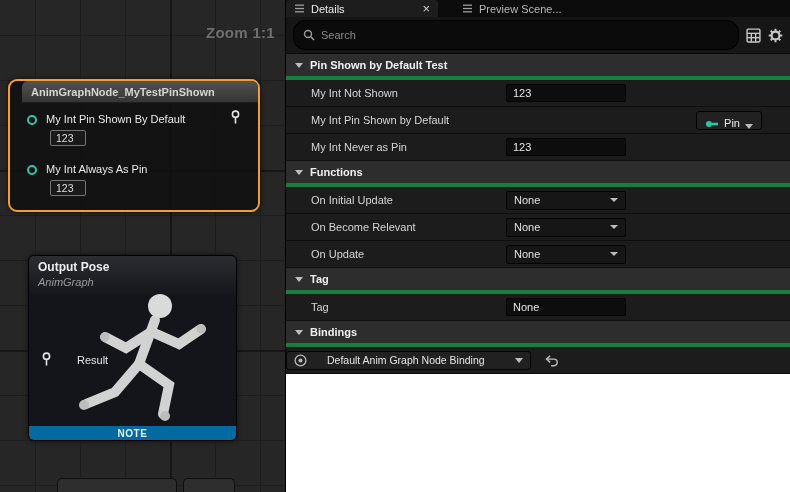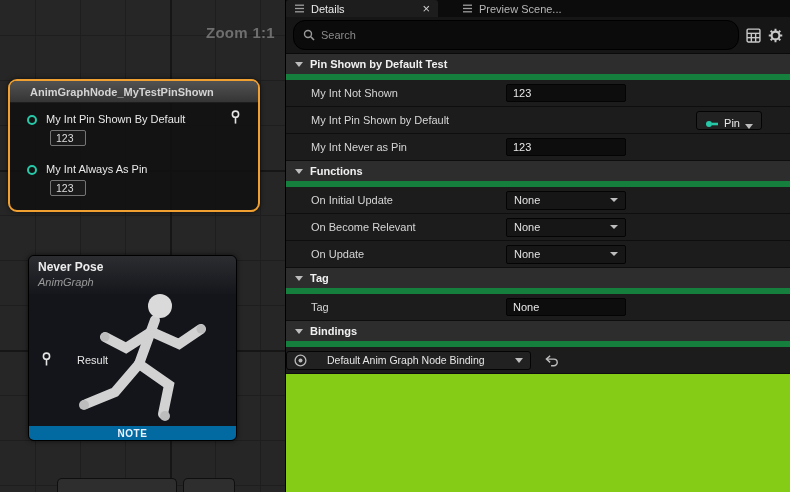--- a/index.html
+++ b/index.html
@@ -21,22 +21,22 @@
   }
   .zoom-label { position:absolute; right:10px; top:24px; color:#6e6e6e;
     font-size:15px; font-weight:bold; letter-spacing:.3px; }
 
   
   .node1 { position:absolute; left:8px; top:79px; width:252px; height:133px;
     border:2px solid #f0a031; border-radius:9px;
     background:rgba(17,17,17,.88); box-shadow:0 0 5px rgba(0,0,0,.6); }
   .node1-header { height:22px; border-radius:6px 6px 0 0;
     background:linear-gradient(180deg,#525252,#353535);
-    border-bottom:1px solid #1d1d1d; line-height:22px; padding-left:20px;
-    color:#d4d4d4; font-size:11px; font-weight:bold; white-space:nowrap; }
+    border-bottom:1px solid #1d1d1d; line-height:22px; padding-left:9px;
+    color:#d4d4d4; font-size:11px; font-weight:bold; white-space:nowrap;margin-left:12px; }
   .gpin { position:absolute; width:12px; height:12px; }
   .gpin svg { display:block; }
   .npin-label { position:absolute; color:#e9e9e9; font-size:11px; white-space:nowrap; }
   .val-box { position:absolute; width:36px; height:16px; background:#1a1a1a;
     border:1px solid #757575; border-radius:2px; color:#dedede; font-size:10.5px;
     display:flex; align-items:center; padding-left:5px; }
   .wand { position:absolute; }
 
   
   .node2 { position:absolute; left:28px; top:255px; width:209px; height:186px;
@@ -55,40 +55,40 @@
     display:flex; align-items:center; justify-content:center;
     color:#eaf2ff; font-size:10px; font-weight:bold; letter-spacing:.5px; }
 
   .frag { position:absolute; height:14px; background:#2e2e2e;
     border:1px solid #0f0f0f; border-bottom:none; border-radius:5px 5px 0 0; }
   .frag1 { left:57px; top:478px; width:120px; }
   .frag2 { left:183px; top:478px; width:52px; }
 
   
   .details { position:absolute; left:285px; top:0; width:505px; height:492px;
-    background:#84cc16; border-left:1px solid #000; }
+    background:#ffffff; border-left:1px solid #000; }
   .tabbar { height:17px; background:#0c0c0c; display:flex; align-items:stretch; }
   .tab { display:flex; align-items:center; gap:6px; padding:0 8px;
     font-size:11px; color:#b7b7b7; }
   .tab.active { background:#1d1d1d; color:#eaeaea; width:152px;
     border-radius:3px 3px 0 0; }
   .tab.active .tab-label { flex:1; }
   .tab-close { color:#cfcfcf; font-size:13px; line-height:13px; cursor:default; }
   .tab.inactive { margin-left:16px; }
 
   .toolbar { height:37px; display:flex; align-items:center; gap:7px;
     padding:0 7px; border-bottom:1px solid #0a0a0a; background:#161616; }
   .searchbox { flex:1; height:24px; background:#0b0b0b; border:1px solid #000;
     border-radius:12px; display:flex; align-items:center; gap:6px; padding:14px 9px; }
   .searchbox input { flex:1; background:transparent; border:none; outline:none;
     color:#dddddd; font-size:11px; font-family:"Liberation Sans", sans-serif; }
   .searchbox input::placeholder { color:#8b8b8b; }
   .tool-icon { display:flex; align-items:center; }
 
-  .sec-h { height:26px; background:#2d2d2d; border-bottom:6px solid #15803d;
+  .sec-h { height:26px; background:#2d2d2d; border-bottom:4px solid #15803d;
     display:flex; align-items:center; gap:7px; padding:0 9px;
     font-size:11px; font-weight:bold; color:#f0f0f0; }
   .chev-down { width:0; height:0; border-left:4px solid transparent;
     border-right:4px solid transparent; border-top:5px solid #bdbdbd; }
   .drow { height:27px; background:#1c1c1c; border-bottom:1px solid #0e0e0e;
     display:flex; align-items:center; }
   .dlabel { width:220px; padding-left:25px; font-size:11px; color:#d6d6d6;
     white-space:nowrap; overflow:hidden; }
   .dval { flex:1; display:flex; align-items:center; }
   .dval.right { justify-content:flex-end; padding-right:28px; }
@@ -152,21 +152,21 @@
           <path d="M110 82 L140 103 L134 132"></path>
           <path d="M110 82 L86 110 L57 122"></path>
         </g>
         <circle cx="131" cy="24" r="12" fill="#dadada"></circle>
         <circle cx="172" cy="47" r="4.5" fill="#bdbdbd"></circle>
         <circle cx="76" cy="55" r="4.5" fill="#bdbdbd"></circle>
         <circle cx="136" cy="134" r="5" fill="#bdbdbd"></circle>
         <circle cx="55" cy="123" r="5" fill="#bdbdbd"></circle>
       </svg>
       <div class="node2-head"></div>
-      <div class="node2-title">Never Pose</div>
+      <div class="node2-title">Output Pose</div>
       <div class="node2-sub">AnimGraph</div>
       <div class="result-row">
         <svg width="11" height="15" viewBox="0 0 11 15">
             <circle cx="5.5" cy="4.2" r="3.1" fill="none" stroke="#e4e4e4" stroke-width="1.6"></circle>
             <line x1="5.5" y1="7.4" x2="5.5" y2="13.6" stroke="#e4e4e4" stroke-width="1.6"></line>
           </svg>
         <span>Result</span>
       </div>
       <div class="note-bar" style="background:#0369a1;">NOTE</div>
     </div>

